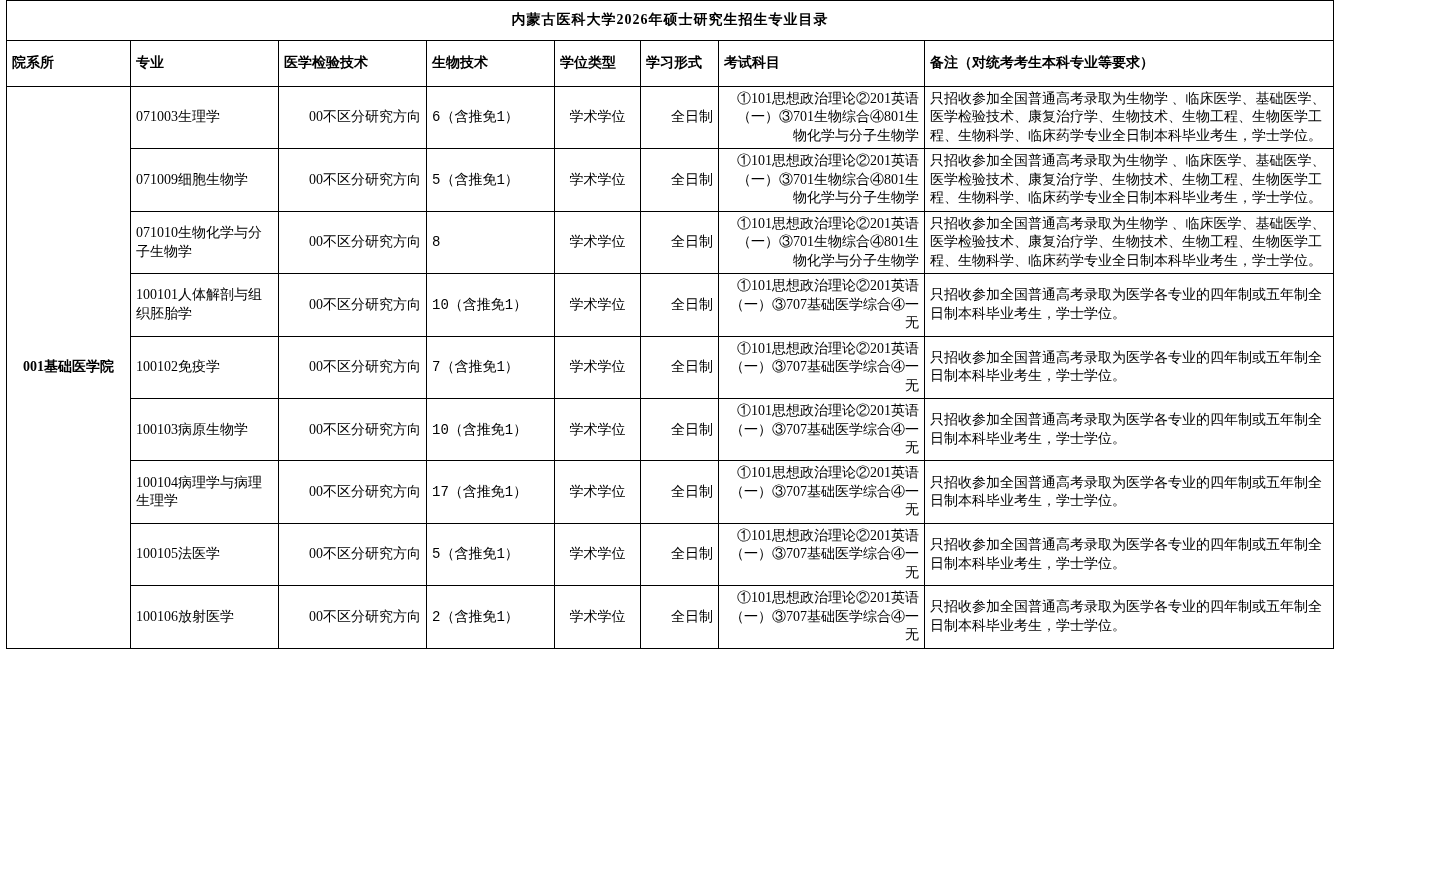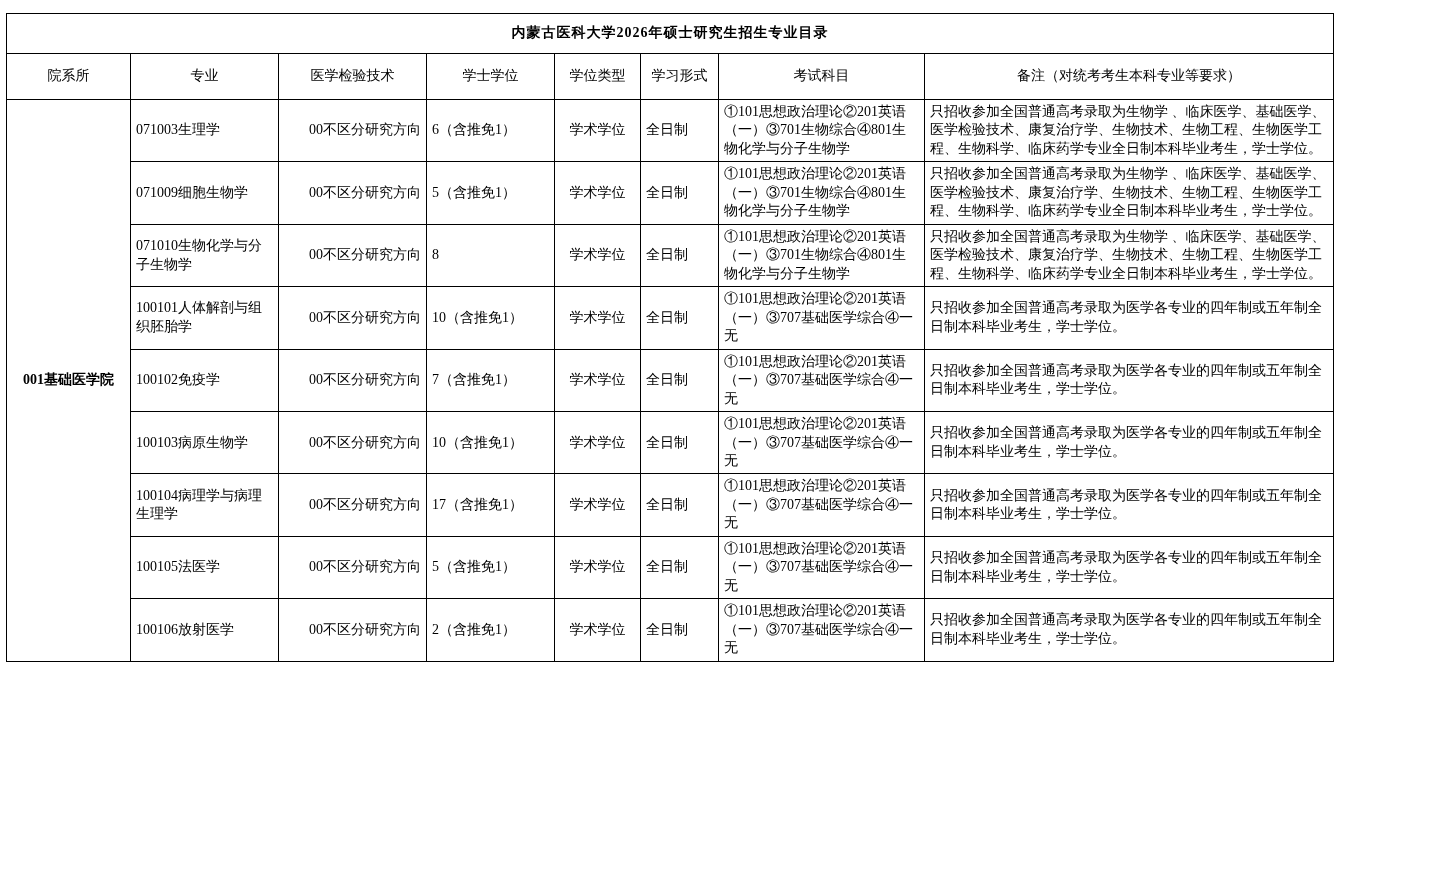--- a/index.html
+++ b/index.html
@@ -17,56 +17,55 @@
   .page {
     width: 1439px;
     height: 886px;
     position: relative;
     box-sizing: border-box;
   }
   table.catalog {
     border-collapse: collapse;
     table-layout: fixed;
     width: 1202px;
-    margin: 13px 0 0 6px;
+    margin: 0 0 0 6px;
   }
   table.catalog td, table.catalog th {
     border: 1px solid #000000;
     vertical-align: middle;
     padding: 3px 5px;
     font-size: 14px;
     line-height: 1.32;
     box-sizing: border-box;
   }
   .title-cell {
     text-align: center;
     font-size: 21px;
     font-weight: bold;
     letter-spacing: 1px;
     height: 40px;
     padding: 4px 0;
   }
   .head-cell {
-    text-align: center;
-    font-weight: normal;
+    font-weight: bold;
     font-size: 15px;
     height: 46px;
     padding: 4px 2px;
   }
   .dept-cell {
     text-align: center;
     font-size: 14px;
     font-weight: bold;
   }
   .c-major      { text-align: left; }
   .c-direction  { text-align: right; }
-  .c-plan       { text-align: left; }
+  .c-plan       { text-align: left; font-family: Liberation Mono, monospace; }
   .c-degree     { text-align: center; }
-  .c-mode       { text-align: left; }
-  .c-subjects   { text-align: left; line-height: 1.38; font-family: Liberation Serif, serif; }
+  .c-mode       { text-align: right; }
+  .c-subjects   { text-align: right; line-height: 1.38; font-family: Liberation Serif, serif; }
   .c-remark     { text-align: left; line-height: 1.38; }
 
   
   col.w-dept      { width: 124px; }
   col.w-major     { width: 148px; }
   col.w-direction { width: 148px; }
   col.w-plan      { width: 128px; }
   col.w-degree    { width: 86px; }
   col.w-mode      { width: 78px; }
   col.w-subjects  { width: 206px; }
@@ -88,21 +87,21 @@
       <col class="w-remark">
     </colgroup>
     <tbody>
       <tr>
         <td class="title-cell" colspan="8">内蒙古医科大学2026年硕士研究生招生专业目录</td>
       </tr>
       <tr>
         <td class="head-cell">院系所</td>
         <td class="head-cell">专业</td>
         <td class="head-cell">医学检验技术</td>
-        <td class="head-cell">学士学位</td>
+        <td class="head-cell">生物技术</td>
         <td class="head-cell">学位类型</td>
         <td class="head-cell">学习形式</td>
         <td class="head-cell">考试科目</td>
         <td class="head-cell">备注（对统考考生本科专业等要求）</td>
       </tr>
 
       <tr>
         <td class="dept-cell" rowspan="9">001基础医学院</td>
         <td class="c-major">071003生理学</td>
         <td class="c-direction">00不区分研究方向</td>

